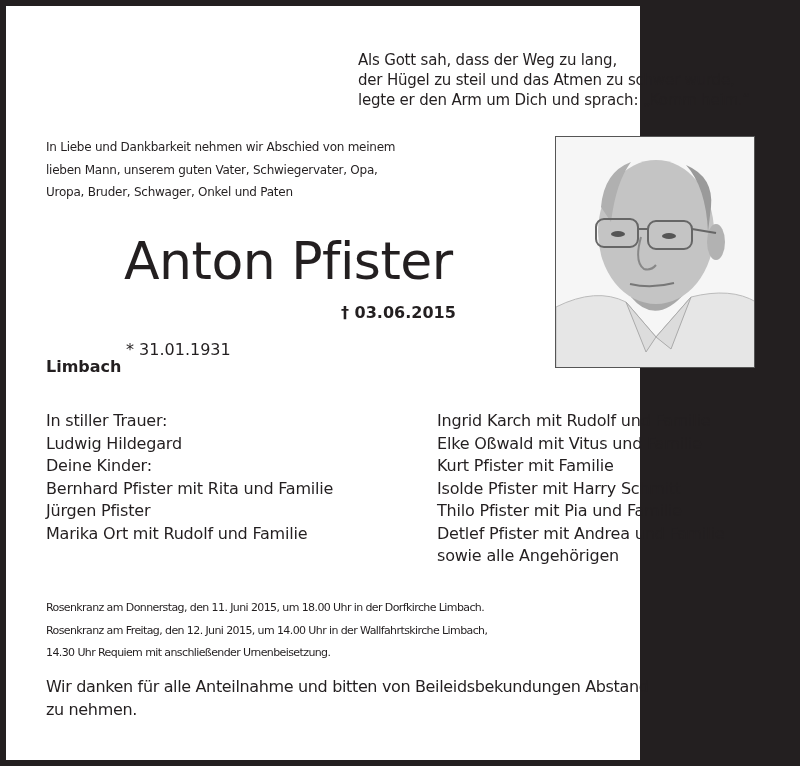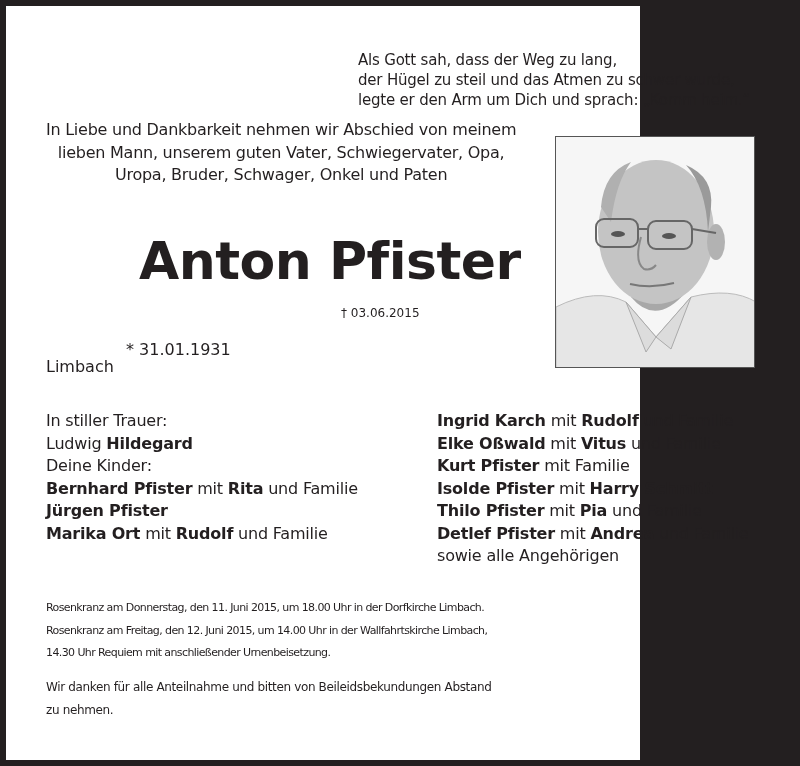--- a/index.html
+++ b/index.html
@@ -5,35 +5,35 @@
     * { margin: 0; padding: 0; box-sizing: border-box; }
     html, body { width: 800px; height: 766px; background: #231f20; overflow: hidden; }
     body { font-family: "DejaVu Sans", "Liberation Sans", sans-serif; color: #231f20; }
     .frame {
       position: absolute; left: 6px; top: 6px; width: 634px; height: 754px;
       background: #ffffff;
     }
     .abs { position: absolute; white-space: nowrap; }
     .txt { font-size: 16px; line-height: 22.5px; letter-spacing: -0.2px; }
     .poem { left: 352px; top: 44px; font-size: 15px; line-height: 20px; letter-spacing: -0.2px; }
-    .intro { left: 40px; top: 113px; font-size: 16px; line-height: 22.5px; letter-spacing: -0.25px; text-align: center; }
-    .name { left: 118px; top: 222px; font-size: 52px; line-height: 66px; font-weight: 700; letter-spacing: -0.5px; margin-left: 15px; }
+    .intro { left: 40px; top: 130px; font-size: 12px; line-height: 22.5px; letter-spacing: -0.25px; }
+    .name { left: 118px; top: 222px; font-size: 52px; line-height: 66px; font-weight: 400; letter-spacing: -0.5px; }
     .born { left: 120px; top: 296px; font-size: 16px; line-height: 22px; margin-top: 37px; }
-    .died { left: 335px; top: 296px; font-size: 12px; line-height: 22px; }
-    .place { left: 40px; top: 350px; font-size: 16px; font-weight: normal; line-height: 22px; }
+    .died { left: 335px; top: 296px; font-size: 16px; line-height: 22px; font-weight: bold; }
+    .place { left: 40px; top: 350px; font-size: 16px; font-weight: bold; line-height: 22px; }
     .left-list { left: 40px; top: 404px; }
     .right-list { left: 431px; top: 404px; }
     .line { display: block; height: 22.5px; }
-    b { font-weight: bold; text-align: right; }
+    b { font-weight: normal; text-align: right; }
     .photo {
       position: absolute; left: 549px; top: 130px; width: 200px; height: 232px;
       border: 1px solid #555; background: #f4f4f4; overflow: hidden;
     }
     .events { left: 40px; top: 591px; font-size: 11px; line-height: 22.5px; letter-spacing: -0.6px; }
-    .thanks { left: 40px; top: 670px; font-size: 12px; line-height: 22.5px; letter-spacing: -0.35px; }
+    .thanks { left: 40px; top: 670px; font-size: 16px; line-height: 22.5px; letter-spacing: -0.35px; }
   </style>
 </head>
 <body>
 
 <div class="frame">
 
   <div class="abs poem">
     <span class="line" style="height:20px">Als Gott sah, dass der Weg zu lang,</span>
     <span class="line" style="height:20px">der Hügel zu steil und das Atmen zu schwer wurde,</span>
     <span class="line" style="height:20px">legte er den Arm um Dich und sprach: „Komm heim.“</span>

